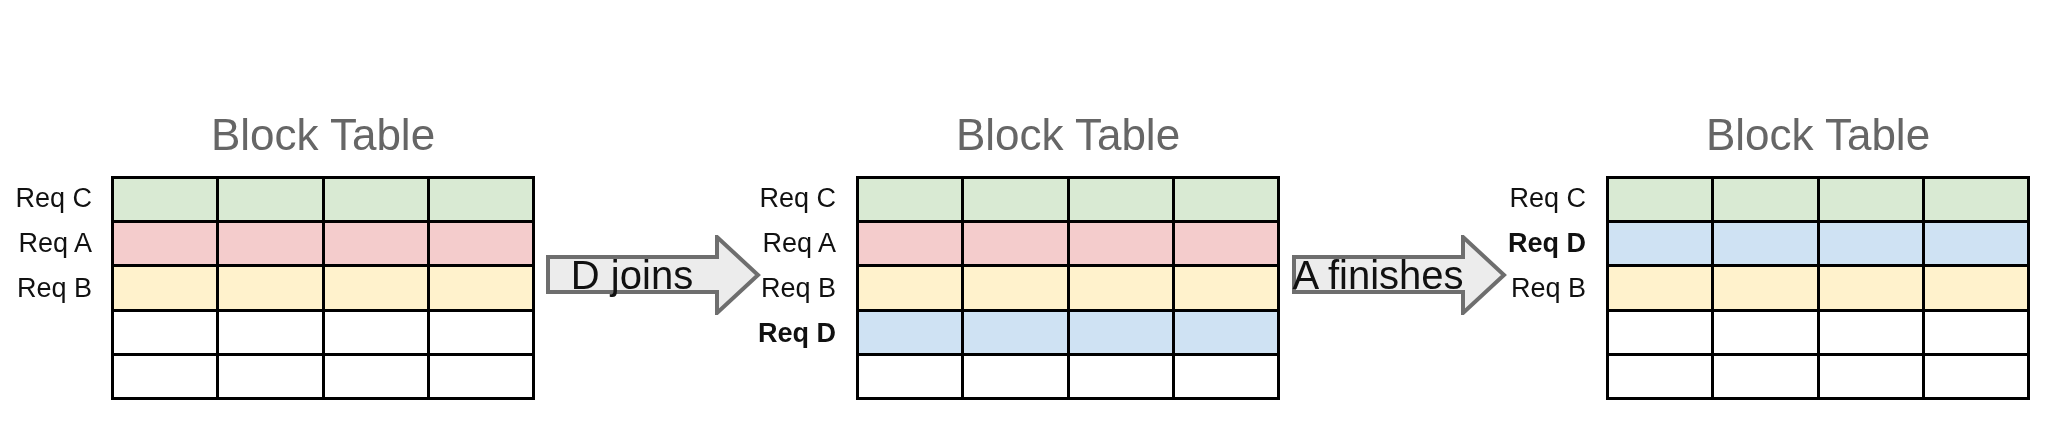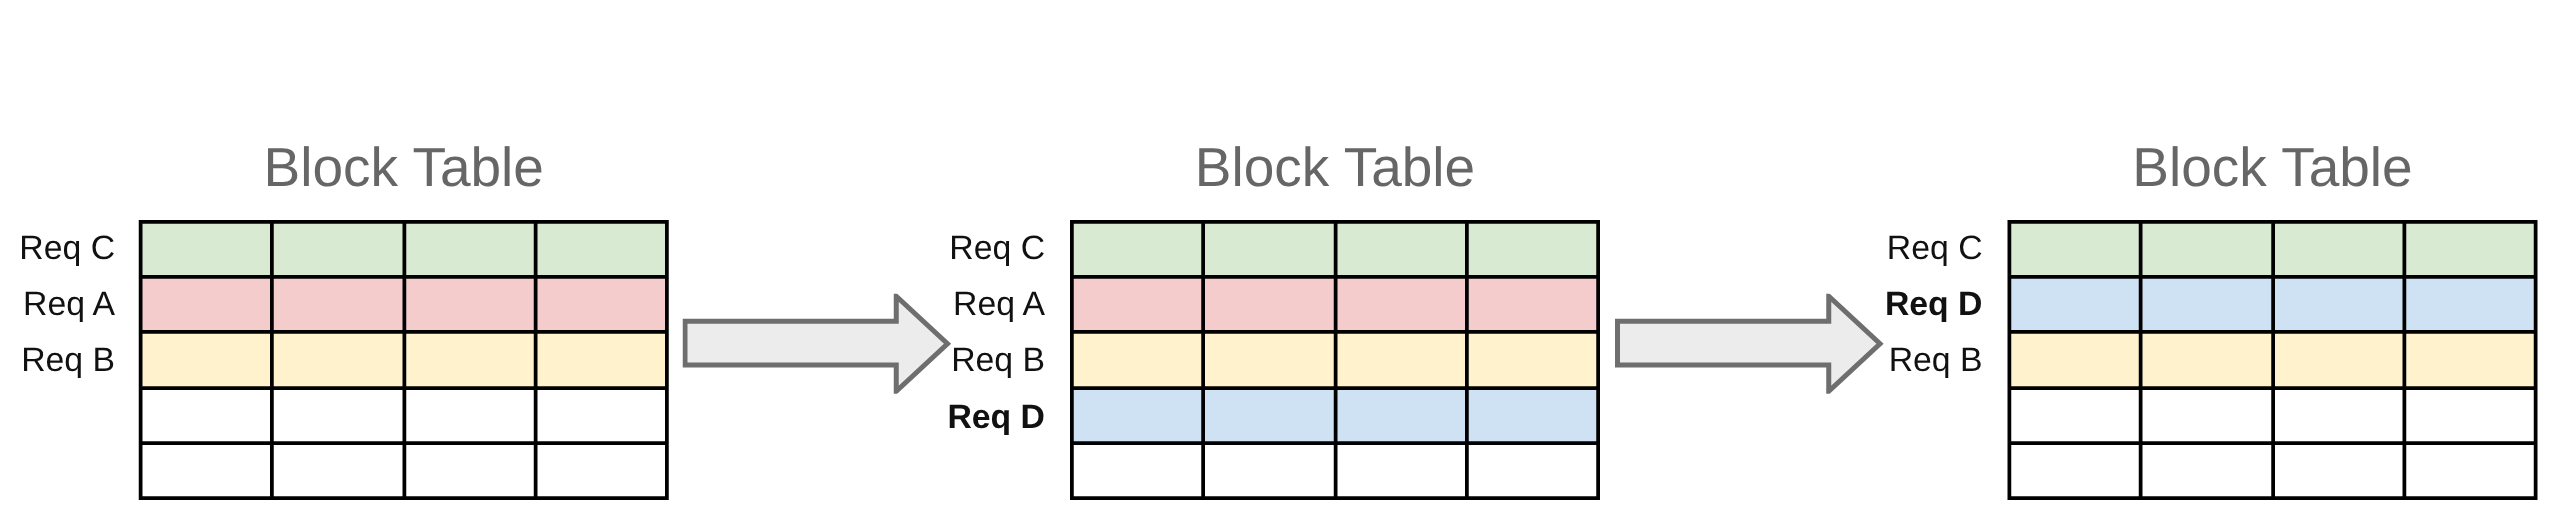--- a/index.html
+++ b/index.html
@@ -112,20 +112,21 @@
       <div class="cell" style="background: rgb(255, 255, 255);"></div>
       <div class="cell" style="background: rgb(255, 255, 255);"></div>
       <div class="cell" style="background: rgb(255, 255, 255);"></div>
       <div class="cell" style="background: rgb(255, 255, 255);"></div>
       <div class="cell" style="background: rgb(255, 255, 255);"></div>
     </div>
 
   <svg class="arrow" style="left:546px;" width="215" height="80" viewBox="0 0 215 80">
     <polygon points="2,22 171,22 171,2 212,40 171,78 171,57 2,57"></polygon>
   </svg>
+  <div class="arrow-label" style="left:546px;">D joins</div>
 
   <div class="block-heading" style="left:856px; width:424px;">Block Table</div>
   <div class="row-label" style="right:1212px; top:176px;">Req C</div>
   <div class="row-label" style="right:1212px; top:221px;">Req A</div>
   <div class="row-label" style="right:1212px; top:266px;">Req B</div>
   <div class="row-label bold" style="right:1212px; top:311px;">Req D</div>
   <div class="grid" style="left:856px;">
       <div class="cell" style="background: rgb(217, 234, 211);"></div>
       <div class="cell" style="background: rgb(217, 234, 211);"></div>
       <div class="cell" style="background: rgb(217, 234, 211);"></div>
@@ -144,20 +145,21 @@
       <div class="cell" style="background: rgb(207, 226, 243);"></div>
       <div class="cell" style="background: rgb(255, 255, 255);"></div>
       <div class="cell" style="background: rgb(255, 255, 255);"></div>
       <div class="cell" style="background: rgb(255, 255, 255);"></div>
       <div class="cell" style="background: rgb(255, 255, 255);"></div>
     </div>
 
   <svg class="arrow" style="left:1292px;" width="215" height="80" viewBox="0 0 215 80">
     <polygon points="2,22 171,22 171,2 212,40 171,78 171,57 2,57"></polygon>
   </svg>
+  <div class="arrow-label" style="left:1292px;">A finishes</div>
 
   <div class="block-heading" style="left:1606px; width:424px;">Block Table</div>
   <div class="row-label" style="right:462px; top:176px;">Req C</div>
   <div class="row-label bold" style="right:462px; top:221px;">Req D</div>
   <div class="row-label" style="right:462px; top:266px;">Req B</div>
   <div class="grid" style="left:1606px;">
       <div class="cell" style="background: rgb(217, 234, 211);"></div>
       <div class="cell" style="background: rgb(217, 234, 211);"></div>
       <div class="cell" style="background: rgb(217, 234, 211);"></div>
       <div class="cell" style="background: rgb(217, 234, 211);"></div>

